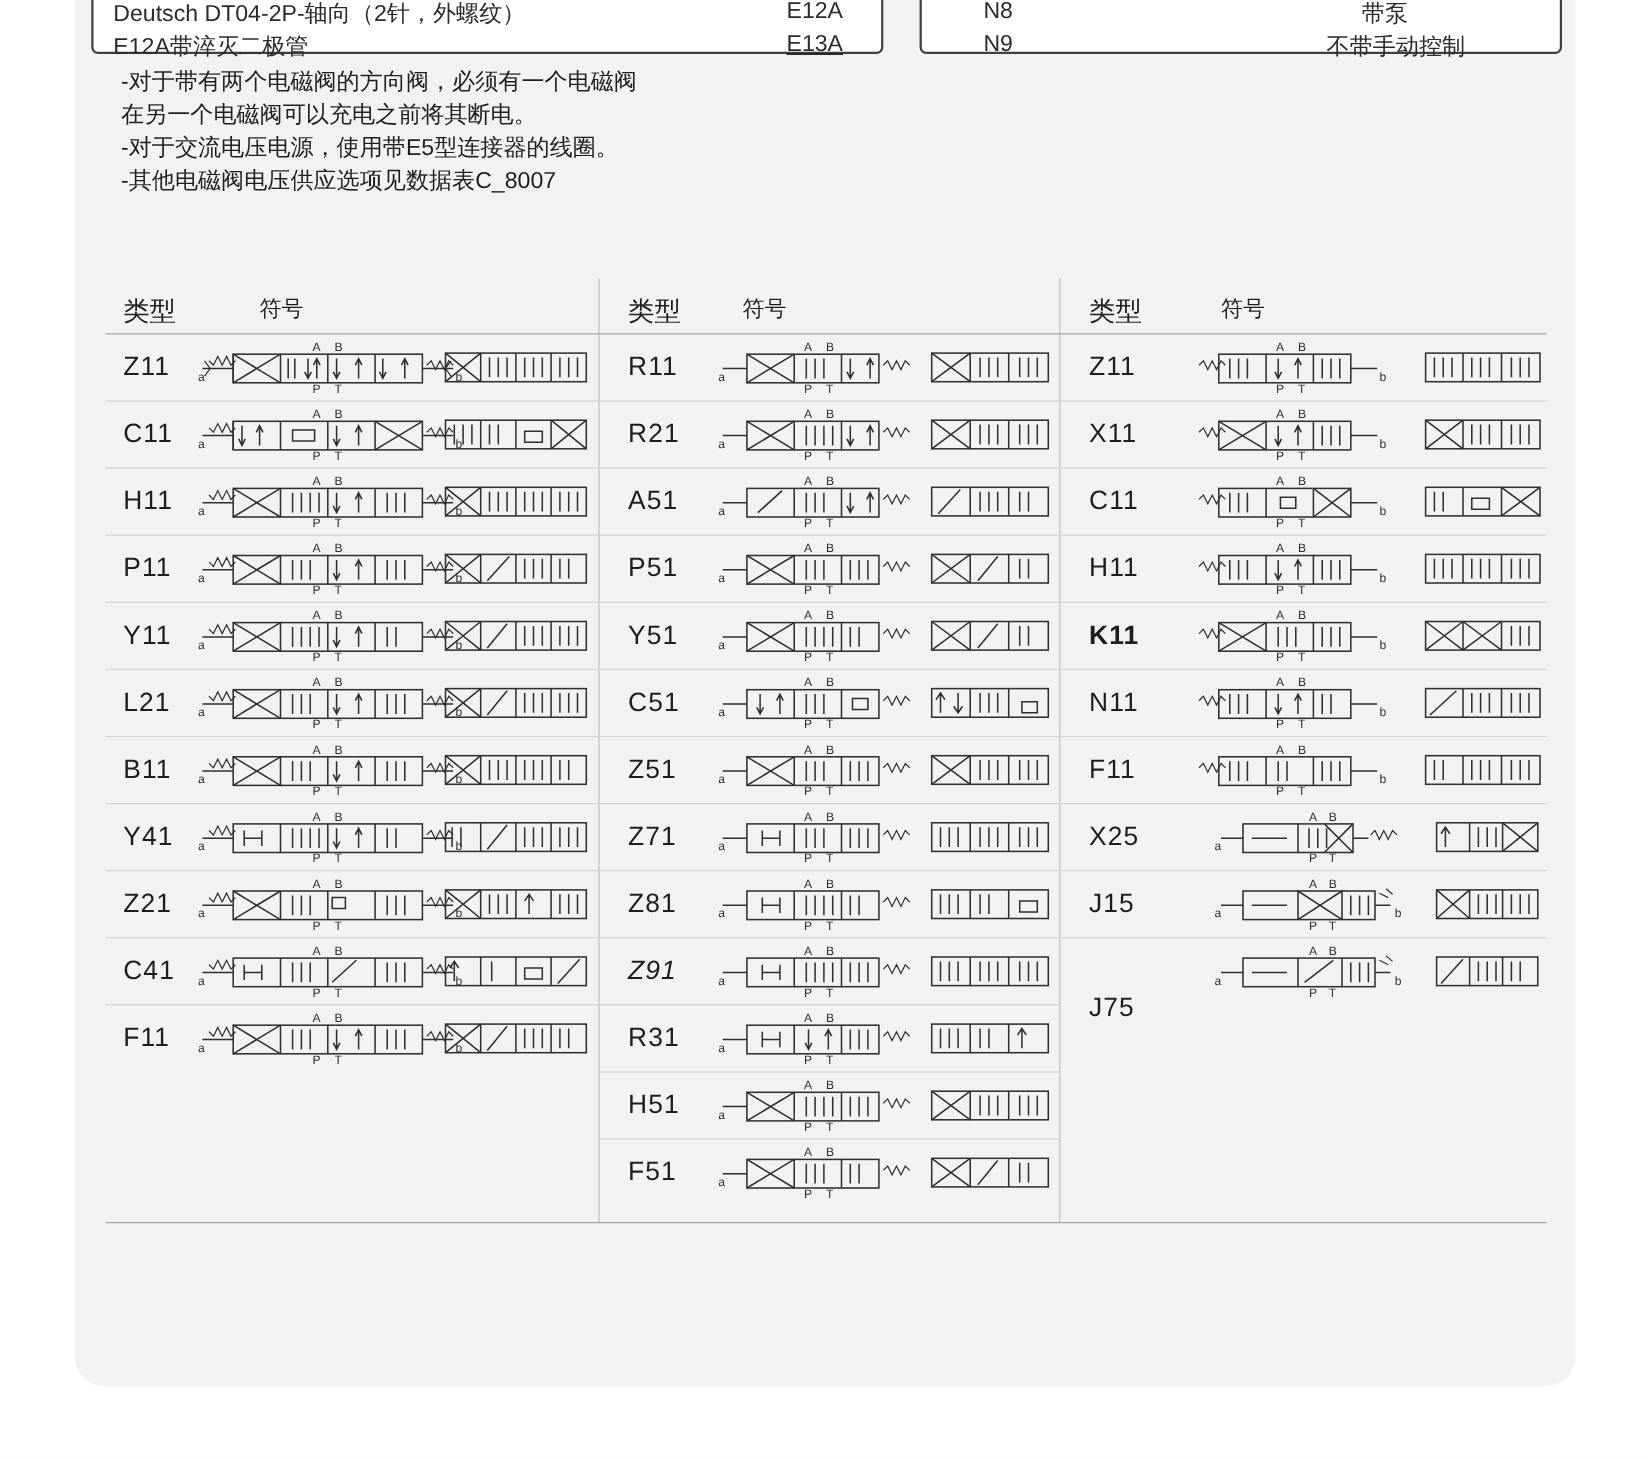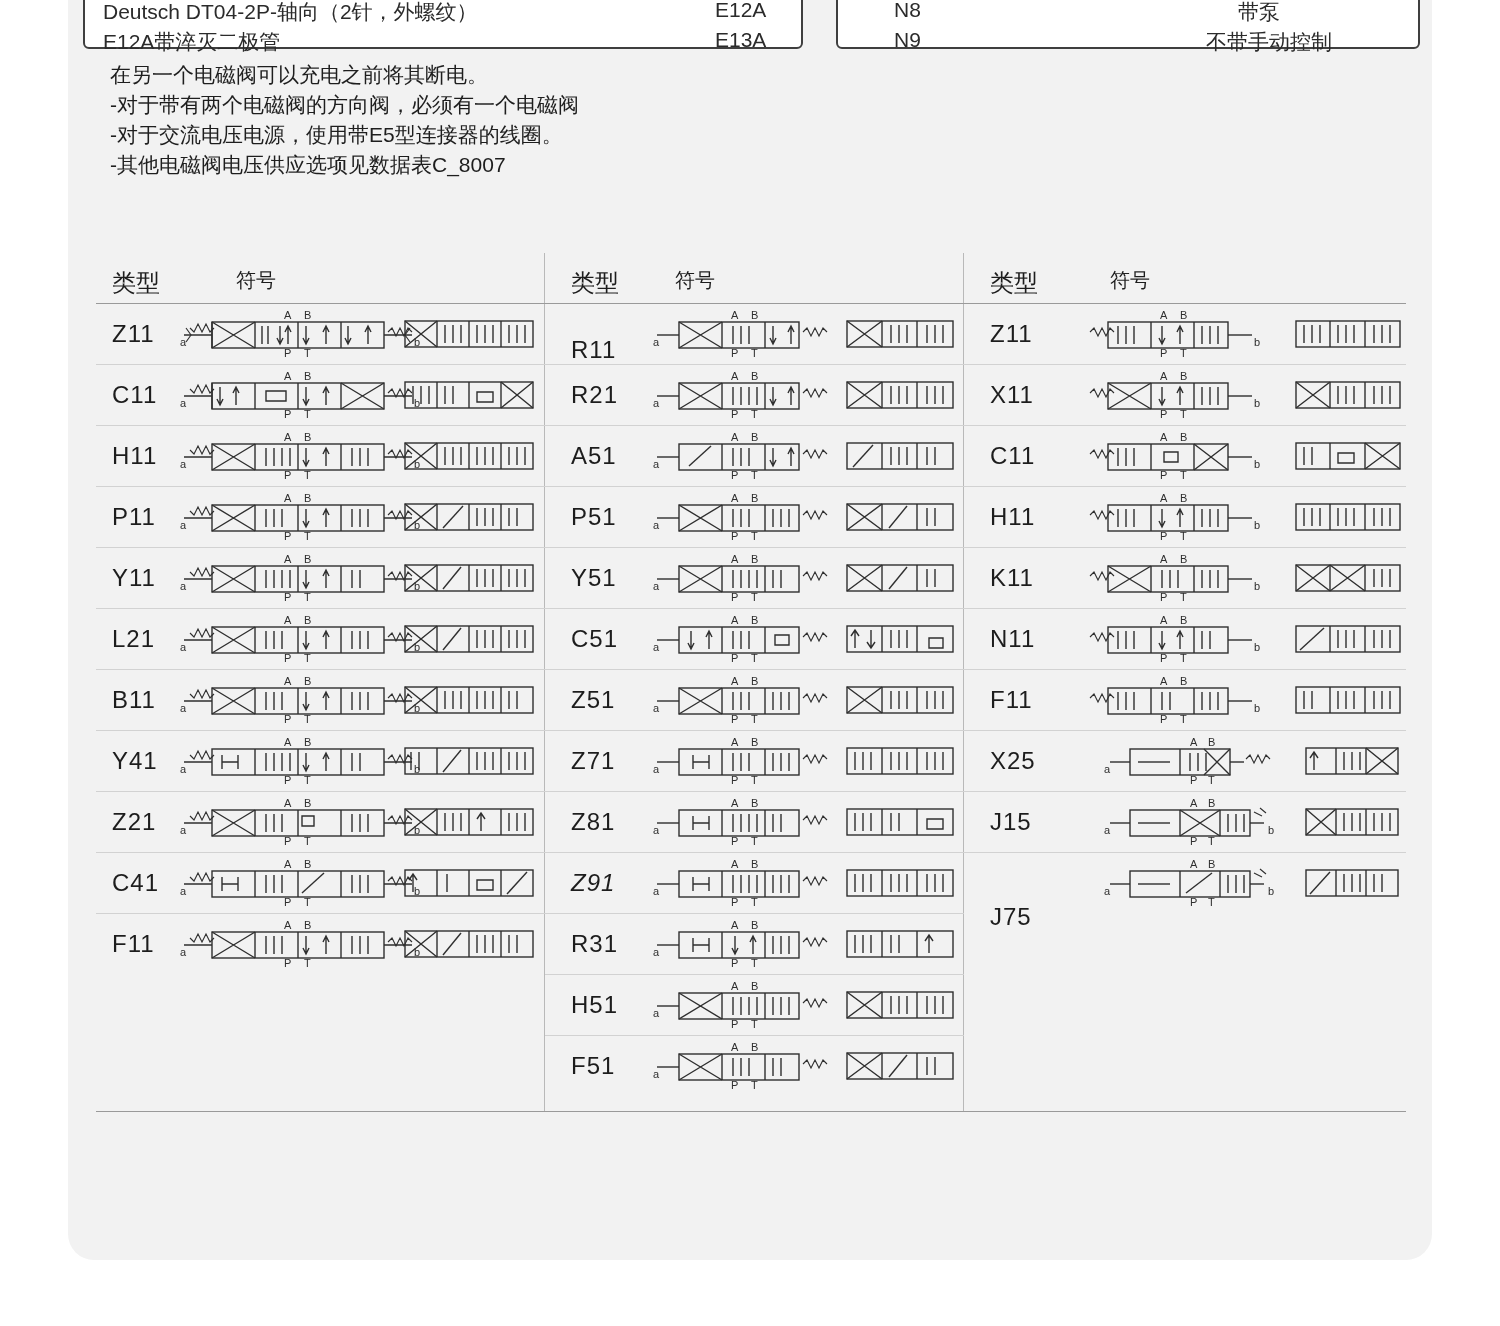--- a/index.html
+++ b/index.html
@@ -76,33 +76,33 @@
 </head>
 <body>
 
 <div class="sheet">
   <div class="page"></div>
 
   <div class="topbox-left">
     <div class="tl-row" style="top:56px;">Deutsch DT04-2P-轴向（2针，外螺纹）</div>
     <div class="tl-code" style="left:630px;top:56px;">E12A</div>
     <div class="tl-row" style="top:86px;">E12A带淬灭二极管</div>
-    <div class="tl-code" style="left:630px;top:86px;">E13A</div>
+    <div class="tl-code" style="left:630px;top:86px;text-decoration:underline;">E13A</div>
   </div>
 
   <div class="topbox-right">
     <div class="tl-code" style="left:56px;top:56px;">N8</div>
     <div class="tl-row" style="left:400px;top:56px;">带泵</div>
     <div class="tl-code" style="left:56px;top:86px;">N9</div>
     <div class="tl-row" style="left:368px;top:86px;">不带手动控制</div>
   </div>
 
   <div class="notes">
+    <div>-对于带有两个电磁阀的方向阀，必须有一个电磁阀</div>
     <div>在另一个电磁阀可以充电之前将其断电。</div>
-    <div>-对于带有两个电磁阀的方向阀，必须有一个电磁阀</div>
     <div>-对于交流电压电源，使用带E5型连接器的线圈。</div>
     <div>-其他电磁阀电压供应选项见数据表C_8007</div>
   </div>
 
 
   <div class="tbl">
 
     <div class="vline" style="left:448px;height:858px;"></div>
     <div class="vline" style="left:867px;height:858px;"></div>
 
@@ -580,21 +580,21 @@
       </div>
     </div>
 
     <div class="col col2">
       <div class="hdr">
         <div class="h-type" style="left:26px;">类型</div>
         <div class="h-sym" style="left:130px;">符号</div>
       </div>
 
       <div class="row">
-        <div class="rtype" style="left:26px;margin-top:16px;">R11</div>
+        <div class="rtype" style="left:26px;">R11</div>
         <div class="sym" style="left:108px;">
           <svg width="180" height="48" viewBox="0 0 180 48">
             <g class="s">
               <rect x="26" y="12" width="120" height="26"></rect>
               <line x1="69" y1="12" x2="69" y2="38"></line>
                 <line x1="112" y1="12" x2="112" y2="38"></line>
               <path d="M26 12 L69 38 M26 38 L69 12"></path>
               <path d="M80 16 L80 34 M88 34 L88 16 M96 16 L96 34"></path>
               <path d="M120 16 L120 34 M117 28 l3 6 l3 -6"></path>
               <path d="M138 34 L138 16 M135 22 l3 -6 l3 6"></path>
@@ -1191,21 +1191,21 @@
                 <line x1="71" y1="4" x2="71" y2="30"></line>
               <path d="M10 8 L10 26 M18 26 L18 8 M26 8 L26 26"></path>
               <path d="M44 8 L44 26 M52 26 L52 8 M60 8 L60 26"></path>
               <path d="M80 8 L80 26 M88 26 L88 8 M96 8 L96 26"></path>
             </g>
           </svg>
         </div>
       </div>
 
       <div class="row">
-        <div class="rtype" style="left:26px;">K11</div>
+        <div class="rtype" style="left:26px;font-weight:bold;">K11</div>
         <div class="sym" style="left:110px;">
           <svg width="190" height="48" viewBox="0 0 190 48">
             <g class="s">
               <rect x="34" y="12" width="120" height="26"></rect>
               <line x1="77" y1="12" x2="77" y2="38"></line>
                 <line x1="120" y1="12" x2="120" y2="38"></line>
               <path d="M34 12 L77 38 M34 38 L77 12"></path>
               <path d="M88 16 L88 34 M96 34 L96 16 M104 16 L104 34"></path>
               <path d="M128 16 L128 34 M136 34 L136 16 M144 16 L144 34"></path>
               <path d="M154 25 L178 25"></path>

